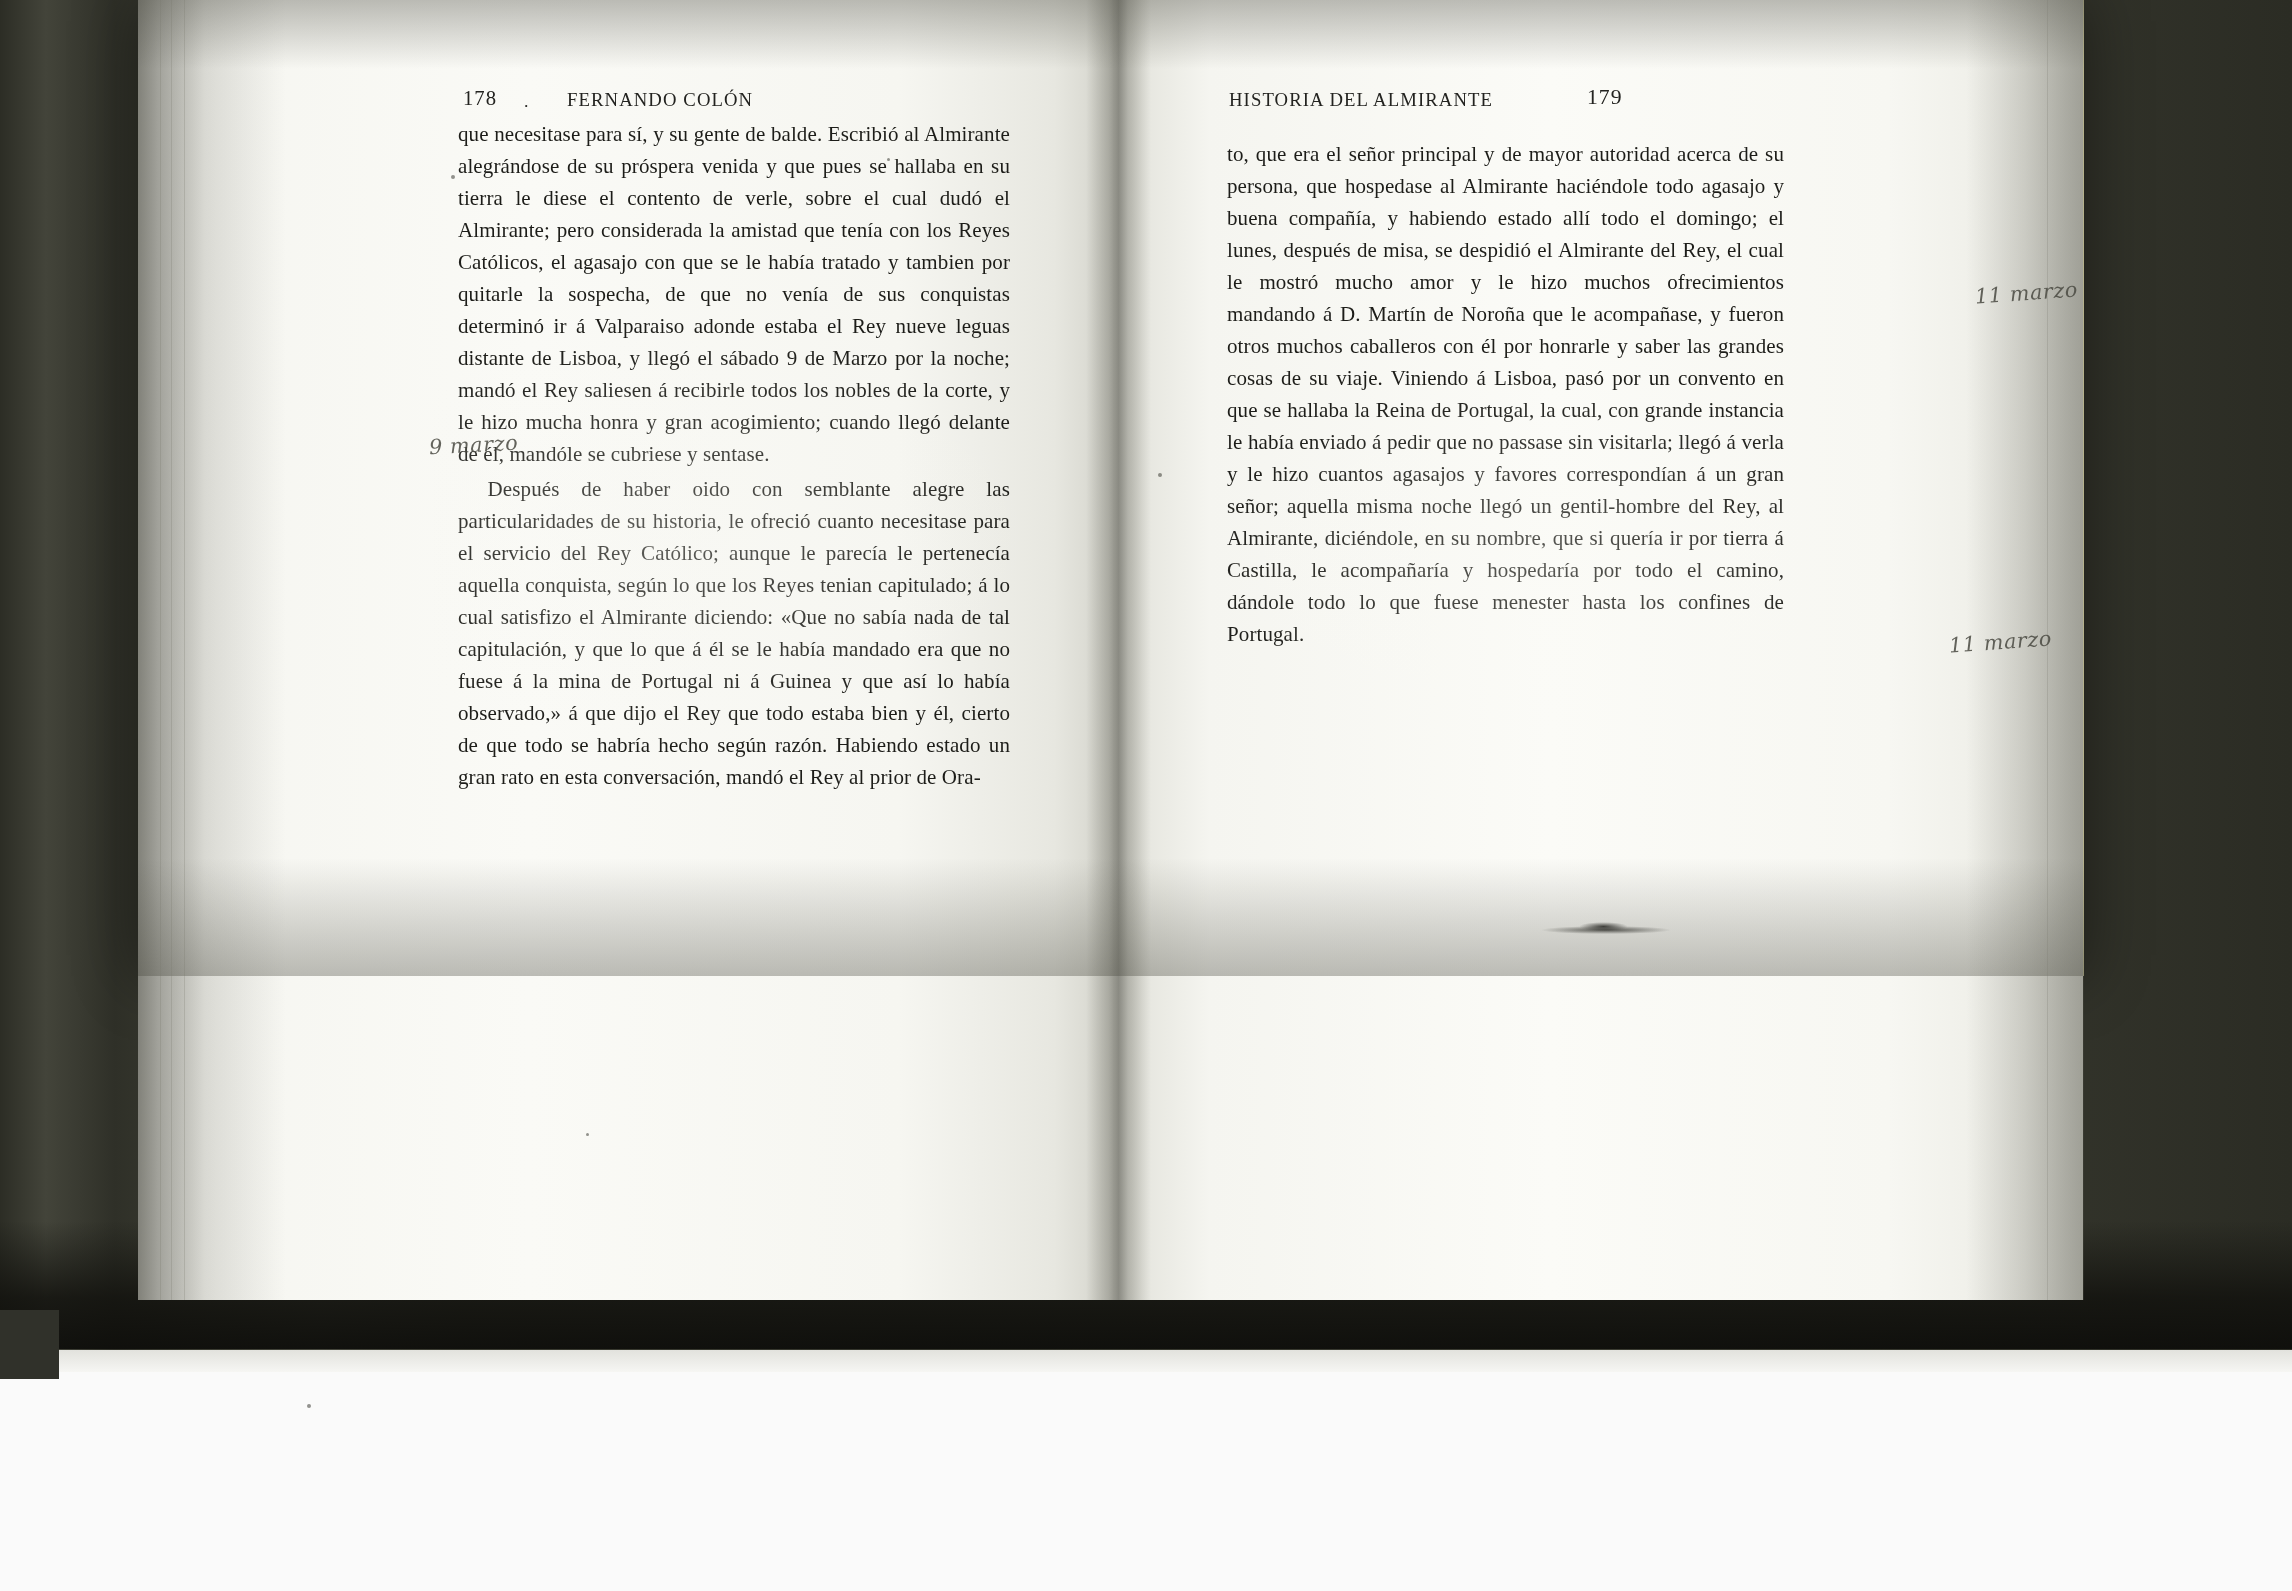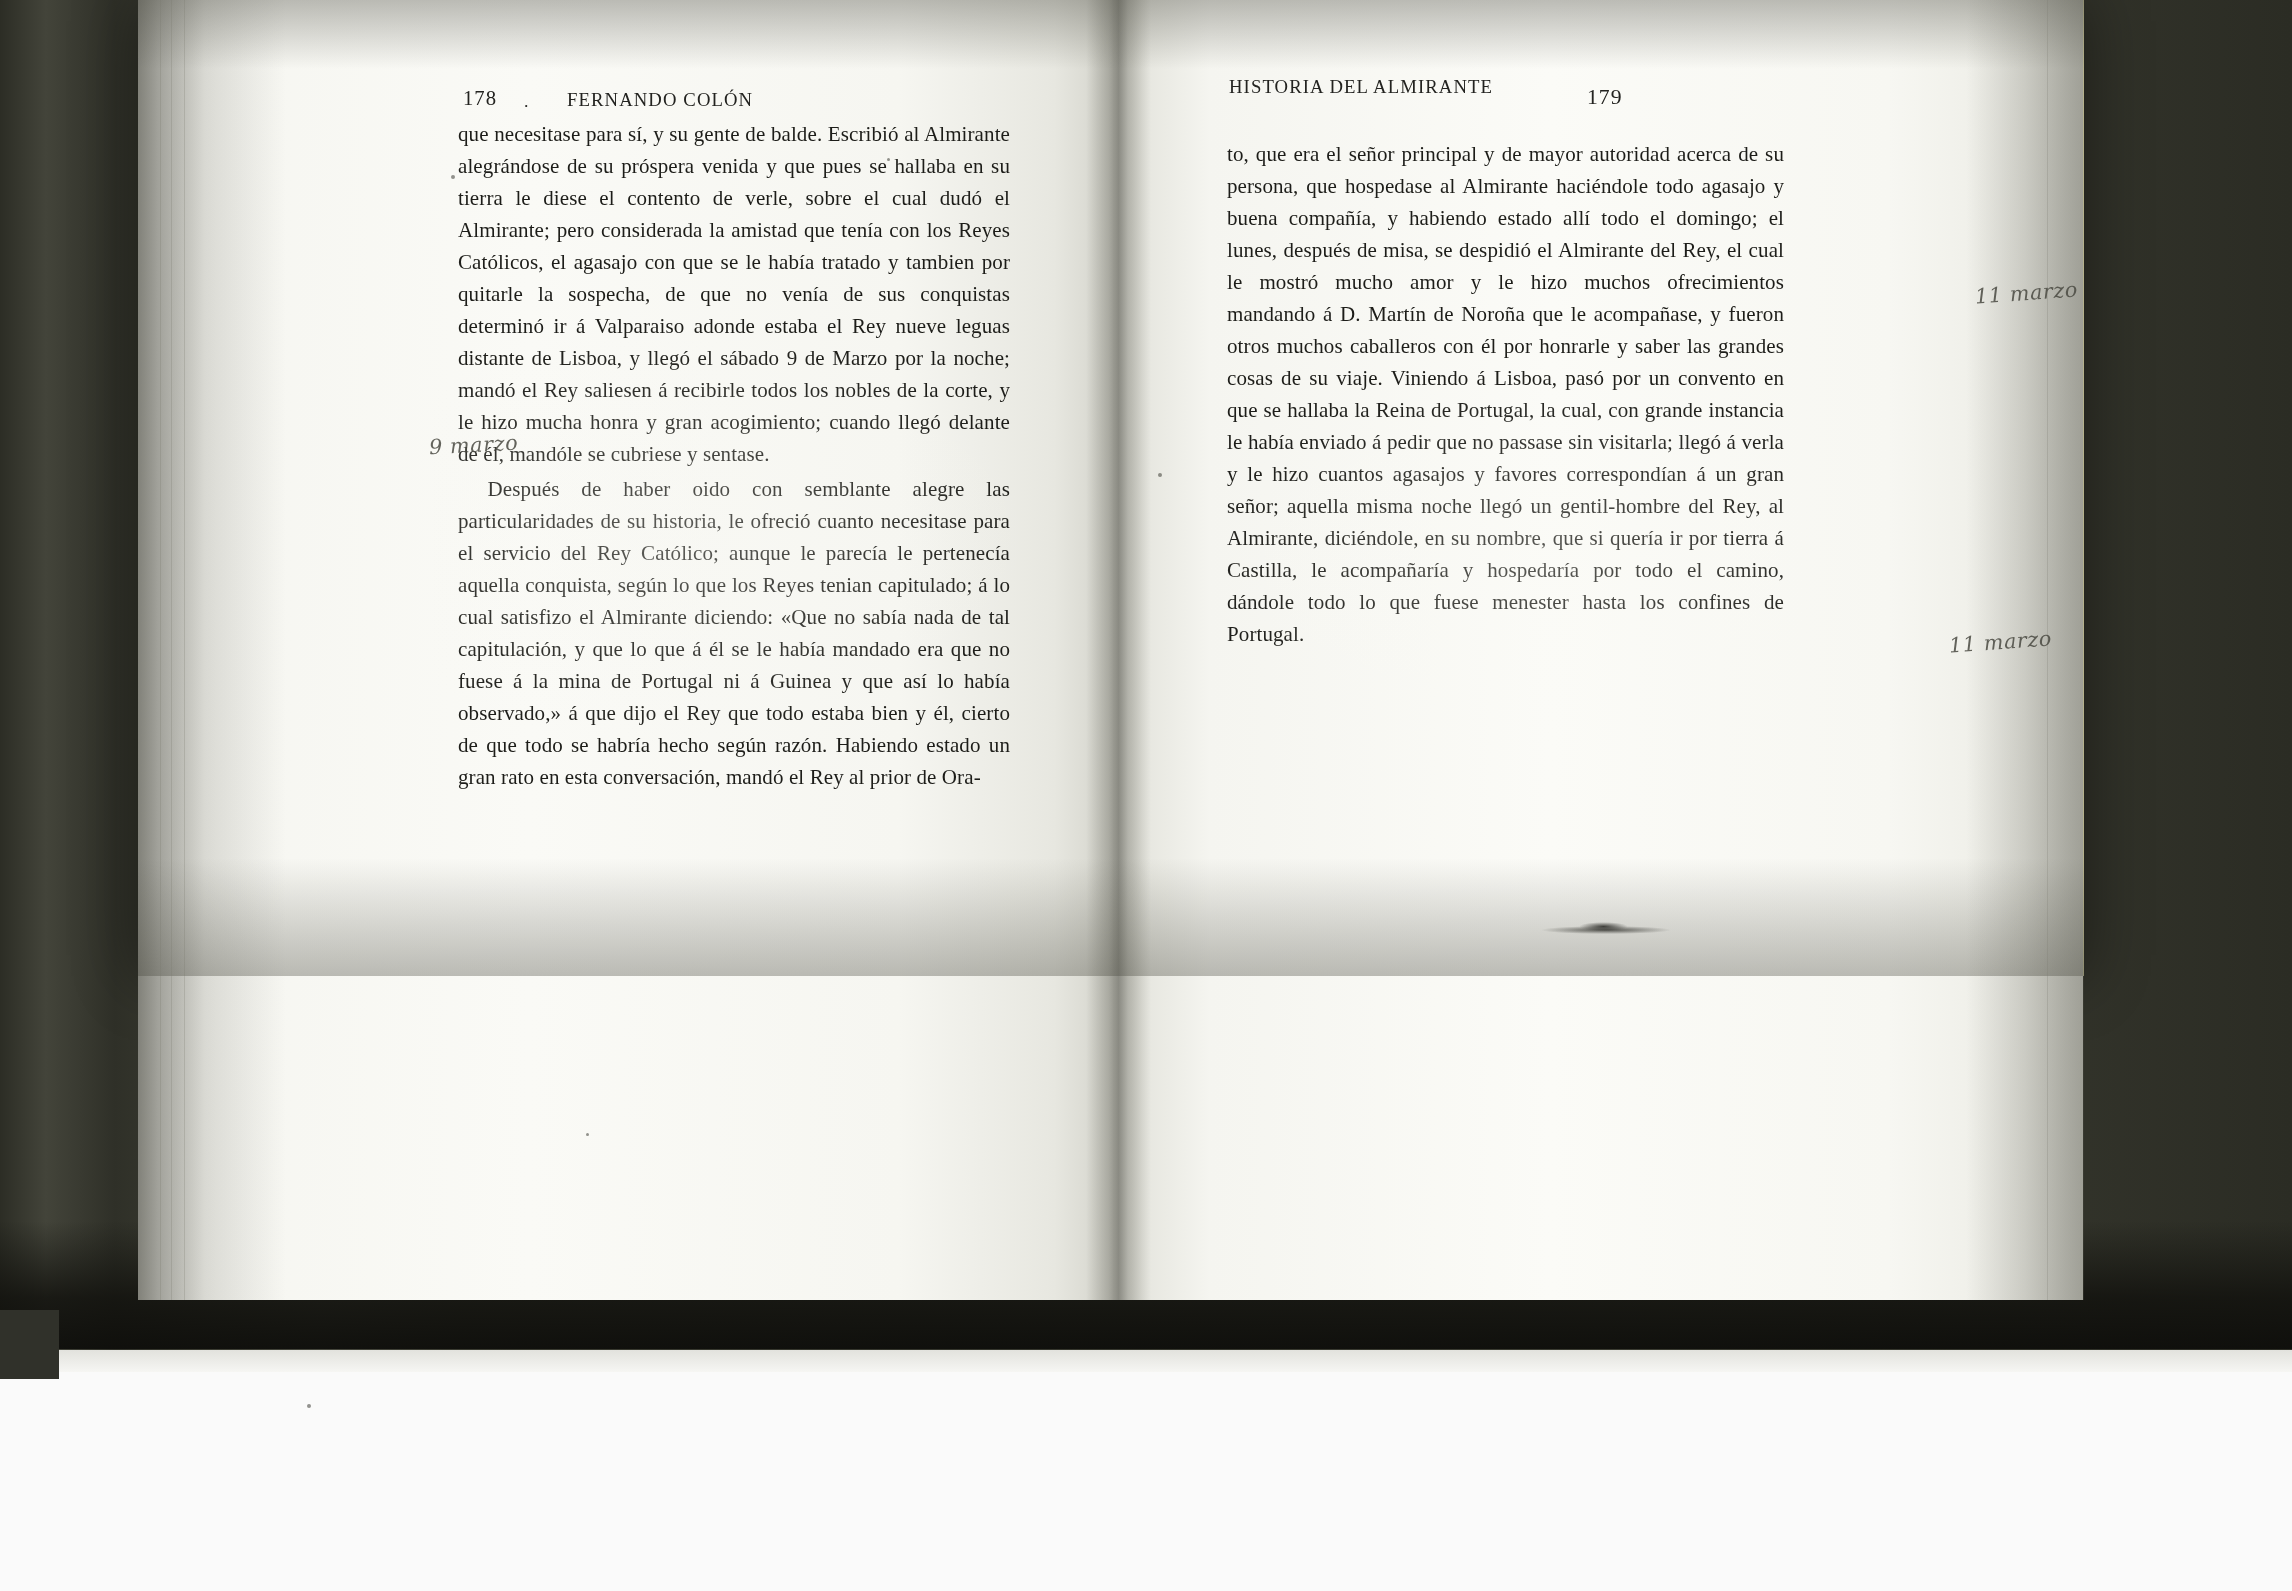--- a/index.html
+++ b/index.html
@@ -163,21 +163,21 @@
     letter-spacing: 1px;
   }
   .runhead-left-dot {
     left: 386px; top: 91px;
     font-size: 17.7px;
   }
   .runhead-left-title {
     left: 429px; top: 89px;
   }
   .runhead-right-title {
-    left: 1091px; top: 76px;
+    left: 1091px; top: 89px;
   }
   .runhead-right-folio {
     left: 1449px; top: 85px;
     font-size: 21.7px;
     letter-spacing: 1px;
   }
   p.body {
     margin: 0 0 0 0;
     font-size: 21px;
     line-height: 32px;

